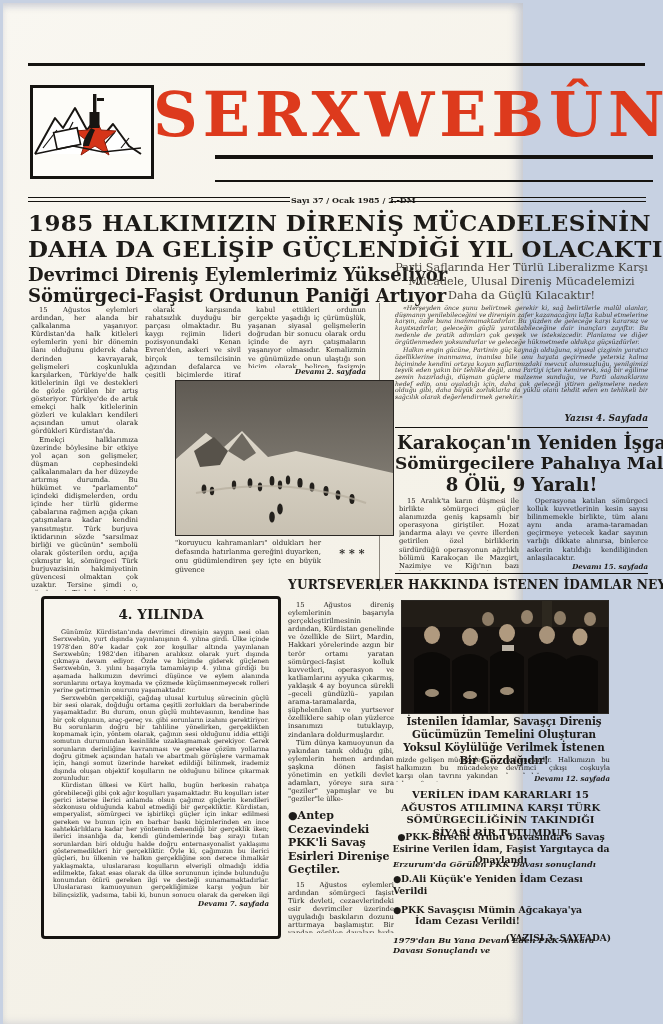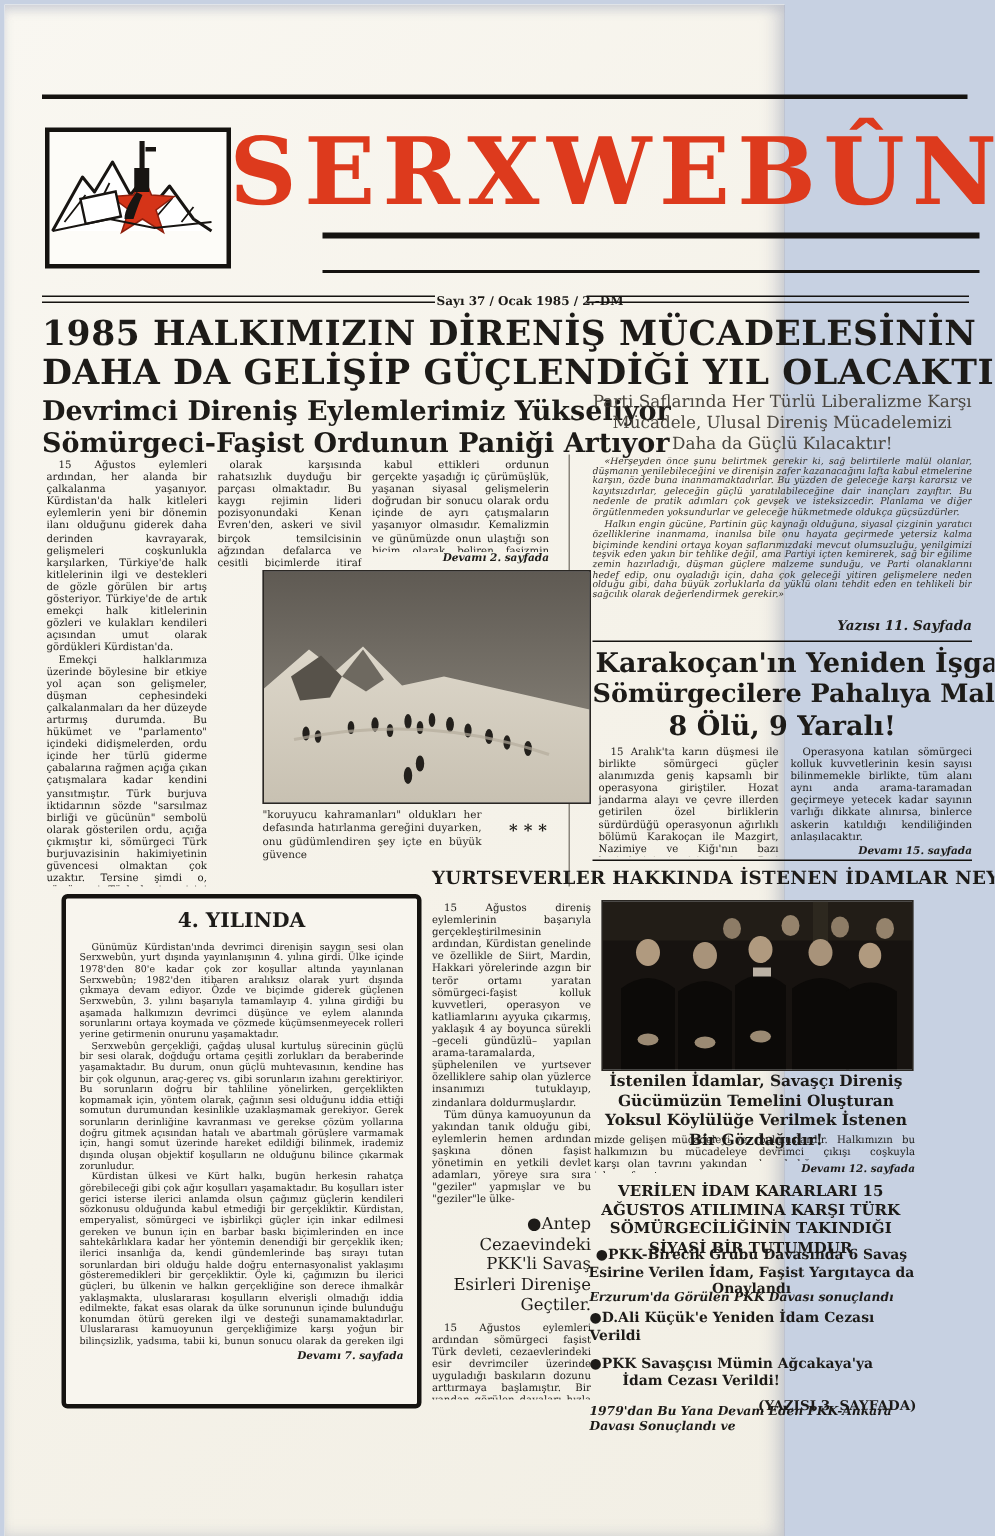--- a/index.html
+++ b/index.html
@@ -25,21 +25,21 @@
   .tq p{margin:0 0 2px 0;text-indent:8px;}
   .cont{font-style:italic;font-weight:bold;font-size:7px;text-align:right;}
   .ref{font-style:italic;font-weight:bold;font-size:9px;text-align:right;}
   .khead{font-weight:bold;text-align:center;white-space:nowrap;}
   .caption{font-size:7px;line-height:9px;text-align:justify;color:#2a2723;}
   .cap2{font-weight:bold;font-size:10.3px;line-height:13px;text-align:center;}
   .yurt{font-weight:bold;font-size:12.2px;text-align:center;white-space:nowrap;letter-spacing:.2px;}
   .boxtitle{font-weight:bold;font-size:13.5px;text-align:center;line-height:17px;}
   .bx{font-size:6.3px;line-height:7.3px;text-align:justify;overflow:hidden;}
   .bx p{margin:0;text-indent:8px;}
-  .anthead{font-weight:normal;font-size:11px;line-height:13.5px;text-align:right;}
+  .anthead{font-weight:bold;font-size:11px;line-height:13.5px;text-align:left;}
   .vhead{font-weight:bold;font-size:10px;line-height:12.5px;text-align:center;}
   .vitem{font-weight:bold;font-size:9.3px;line-height:11.5px;}
   .vnote{font-weight:bold;font-style:italic;font-size:8.2px;}
   .stars{font-weight:bold;font-size:11px;letter-spacing:4px;text-align:center;}
   .photoframe{border:1px solid #2a2723;overflow:hidden;background:#888;}
   svg{display:block;}
 </style>
 </head>
 <body>
 
@@ -131,21 +131,21 @@
     </svg>
   </div>
   <div class="abs caption" style="left:172px;top:536px;width:146px;height:48px;">"koruyucu kahramanları" oldukları her defasında hatırlanma gereğini duyarken, onu güdümlendiren şey içte en büyük güvence</div>
   <div class="abs stars" style="left:318px;top:544px;width:66px;">***</div>
 
   <div class="abs subhead-r" style="left:392px;top:258px;width:253px;">Parti Saflarında Her Türlü Liberalizme Karşı Mücadele, Ulusal Direniş Mücadelemizi Daha da Güçlü Kılacaktır!</div>
   <div class="abs tq" style="left:392px;top:302px;width:253px;height:108px;">
     <p>«Herşeyden önce şunu belirtmek gerekir ki, sağ belirtilerle malûl olanlar, düşmanın yenilebileceğini ve direnişin zafer kazanacağını lafta kabul etmelerine karşın, özde buna inanmamaktadırlar. Bu yüzden de geleceğe karşı kararsız ve kayıtsızdırlar, geleceğin güçlü yaratılabileceğine dair inançları zayıftır. Bu nedenle de pratik adımları çok gevşek ve isteksizcedir. Planlama ve diğer örgütlenmeden yoksundurlar ve geleceğe hükmetmede oldukça güçsüzdürler.</p>
     <p>Halkın engin gücüne, Partinin güç kaynağı olduğuna, siyasal çizginin yaratıcı özelliklerine inanmama, inanılsa bile onu hayata geçirmede yetersiz kalma biçiminde kendini ortaya koyan saflarımızdaki mevcut olumsuzluğu, yenilgimizi teşvik eden yakın bir tehlike değil, ama Partiyi içten kemirerek, sağ bir eğilime zemin hazırladığı, düşman güçlere malzeme sunduğu, ve Parti olanaklarını hedef edip, onu oyaladığı için, daha çok geleceği yitiren gelişmelere neden olduğu gibi, daha büyük zorluklarla da yüklü olanı tehdit eden en tehlikeli bir sağcılık olarak değerlendirmek gerekir.»</p>
   </div>
-  <div class="abs ref" style="left:392px;top:410px;width:253px;">Yazısı 11. Sayfada</div>
+  <div class="abs ref" style="left:392px;top:410px;width:253px;">Yazısı 4. Sayfada</div>
 
   <div class="abs rule" style="left:392px;top:424px;width:253px;height:1.4px;"></div>
 
   <div class="abs khead" style="left:394px;top:429px;width:253px;font-size:18px;">Karakoçan'ın Yeniden İşgali</div>
   <div class="abs khead" style="left:392px;top:450px;width:253px;font-size:17px;">Sömürgecilere Pahalıya Maloldu</div>
   <div class="abs khead" style="left:392px;top:471px;width:253px;font-size:18px;">8 Ölü, 9 Yaralı!</div>
   <div class="abs t" style="left:396px;top:494px;width:120px;height:74px;">
     <p>15 Aralık'ta karın düşmesi ile birlikte sömürgeci güçler alanımızda geniş kapsamlı bir operasyona giriştiler. Hozat jandarma alayı ve çevre illerden getirilen özel birliklerin sürdürdüğü operasyonun ağırlıklı bölümü Karakoçan ile Mazgirt, Nazimiye ve Kiğı'nın bazı kesimlerini içerisine alan Peri suyunun civarında yoğunlaştı.</p>
   </div>
   <div class="abs t" style="left:524px;top:494px;width:121px;height:64px;">

